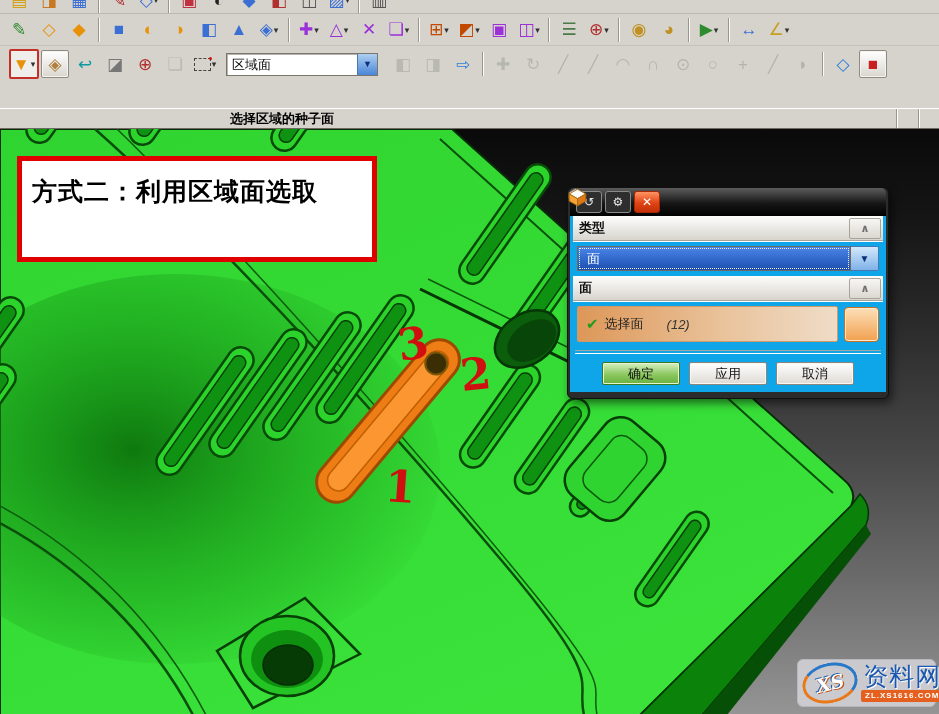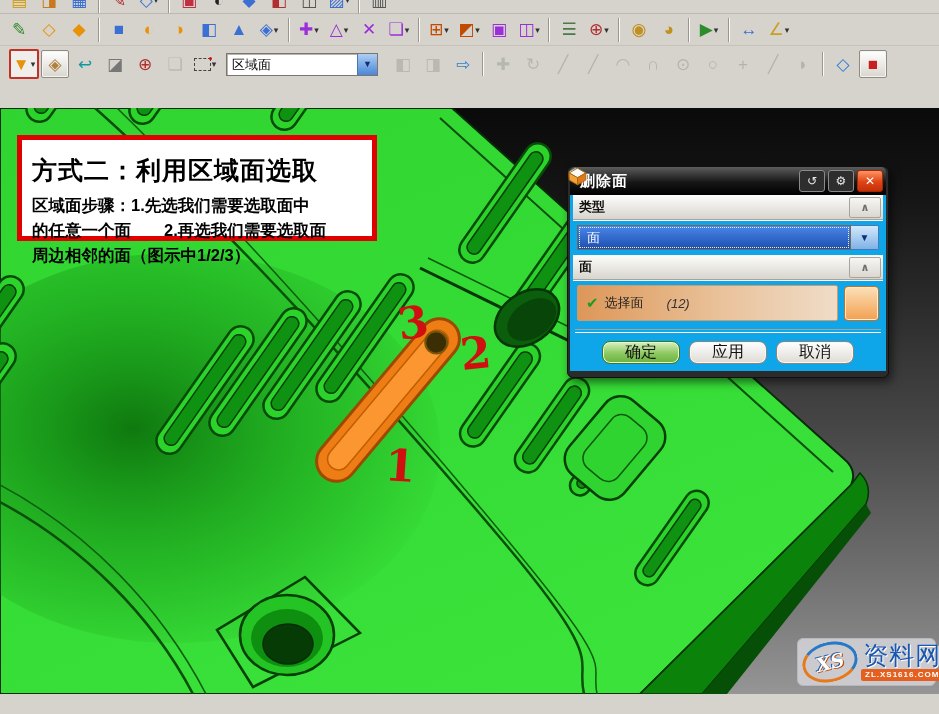--- a/index.html
+++ b/index.html
@@ -97,21 +97,21 @@
           border:1px solid #cf9a64;}
   .face-check{color:#1f9c1f;font-size:15px;font-weight:bold;margin:0 6px 0 8px;}
   .face-label{font-size:13px;color:#222;}
   .face-count{font-size:13px;color:#333;font-style:italic;margin-left:23px;}
   .face-cube-btn{width:33px;height:33px;margin-left:6px;display:flex;align-items:center;justify-content:center;
           border:1px solid #c87020;border-radius:4px;background:linear-gradient(#fce0b8,#f2a050);
           box-shadow:inset 0 0 0 1px #ffeccf;}
   .dlg-sep{height:2px;border-top:1px solid #a8a49c;border-bottom:1px solid #fff;margin:3px 2px;}
   .dlg-buttons{display:flex;justify-content:center;gap:9px;padding:5px 0 4px 0;}
   .dlg-btn{min-width:76px;height:21px;display:flex;align-items:center;justify-content:center;
-          font-size:16px;color:#111;border:1px solid #8a867e;border-radius:8px;
+          font-size:13px;color:#111;border:1px solid #8a867e;border-radius:2px;
           background:linear-gradient(#ffffff,#dedbd4);box-shadow:inset 0 0 0 1px #f8f7f4;}
   .dlg-btn.ok{background:linear-gradient(#d8f0c0,#8cc860 55%,#6ab040);border-color:#3a7a20;
           box-shadow:inset 0 0 0 1px #e6f6d4;}
 
   
   .watermark{position:absolute;left:797px;top:530px;width:139px;height:48px;border-radius:6px;
           background:rgba(208,208,212,.93);border:1px solid #b8b8bc;display:flex;align-items:center;
           padding:0 4px;box-sizing:border-box;}
   .wm-oval{width:50px;height:34px;border:3px solid #2878c8;border-bottom-color:#e87818;
           border-left-color:#e87818;border-radius:50%;transform:rotate(-14deg);
@@ -342,20 +342,25 @@
           <span class="tb-btn">
             <span class="tb-glyph" style="color: rgb(47, 127, 214);">◇</span>
           </span>
           <span class="tb-btn boxed-plain">
             <span class="tb-glyph" style="color: rgb(200, 32, 32);">■</span>
           </span>
         </span>
     </div>
   </div>
 
+  <div class="prompt-bar">
+    <span class="prompt-text">选择区域的种子面</span>
+    <span class="prompt-cell c1"></span>
+    <span class="prompt-cell c2"></span>
+  </div>
 
   <div class="viewport">
     <svg width="939" height="586" viewBox="0 0 939 586">
       <defs>
         <radialGradient id="domeShade" cx="42%" cy="45%" r="62%">
           <stop offset="0%" stop-color="#0A6E0A" stop-opacity="0.9"></stop>
           <stop offset="55%" stop-color="#149114" stop-opacity="0.5"></stop>
           <stop offset="100%" stop-color="#149114" stop-opacity="0"></stop>
         </radialGradient>
         <linearGradient id="topSurf" x1="0" y1="0" x2="0.6" y2="1">
@@ -464,28 +469,24 @@
         <circle cx="75" cy="0" r="11" fill="#3c2e04" stroke="#7a5508" stroke-width="2"></circle>
       </g>
 
       <text class="marker" x="400" y="232" transform="rotate(-8 400 232)">3</text>
       <text class="marker" x="462" y="262" transform="rotate(-6 462 262)">2</text>
       <text class="marker" x="384" y="372" transform="rotate(4 384 372)" font-size="50">1</text>
     </svg>
 
     <div class="annotation">
       <div class="annotation-title">方式二：利用区域面选取</div>
-      <div class="annotation-body">区域面步骤：1.先选我们需要选取面中
-的任意一个面　　2.再选我们需要选取面
-周边相邻的面（图示中1/2/3）</div>
     </div>
 
     <div class="dialog">
       <div class="dialog-titlebar">
-        <span class="dialog-title">删除面</span>
         <span class="tbar-btn">↺</span>
         <span class="tbar-btn">⚙</span>
         <span class="tbar-btn close">✕</span>
       </div>
       <div class="dialog-body">
 
         <div class="dlg-header">
           <span class="dlg-header-label">类型</span>
           <span class="dlg-chevron">∧</span>
         </div>

